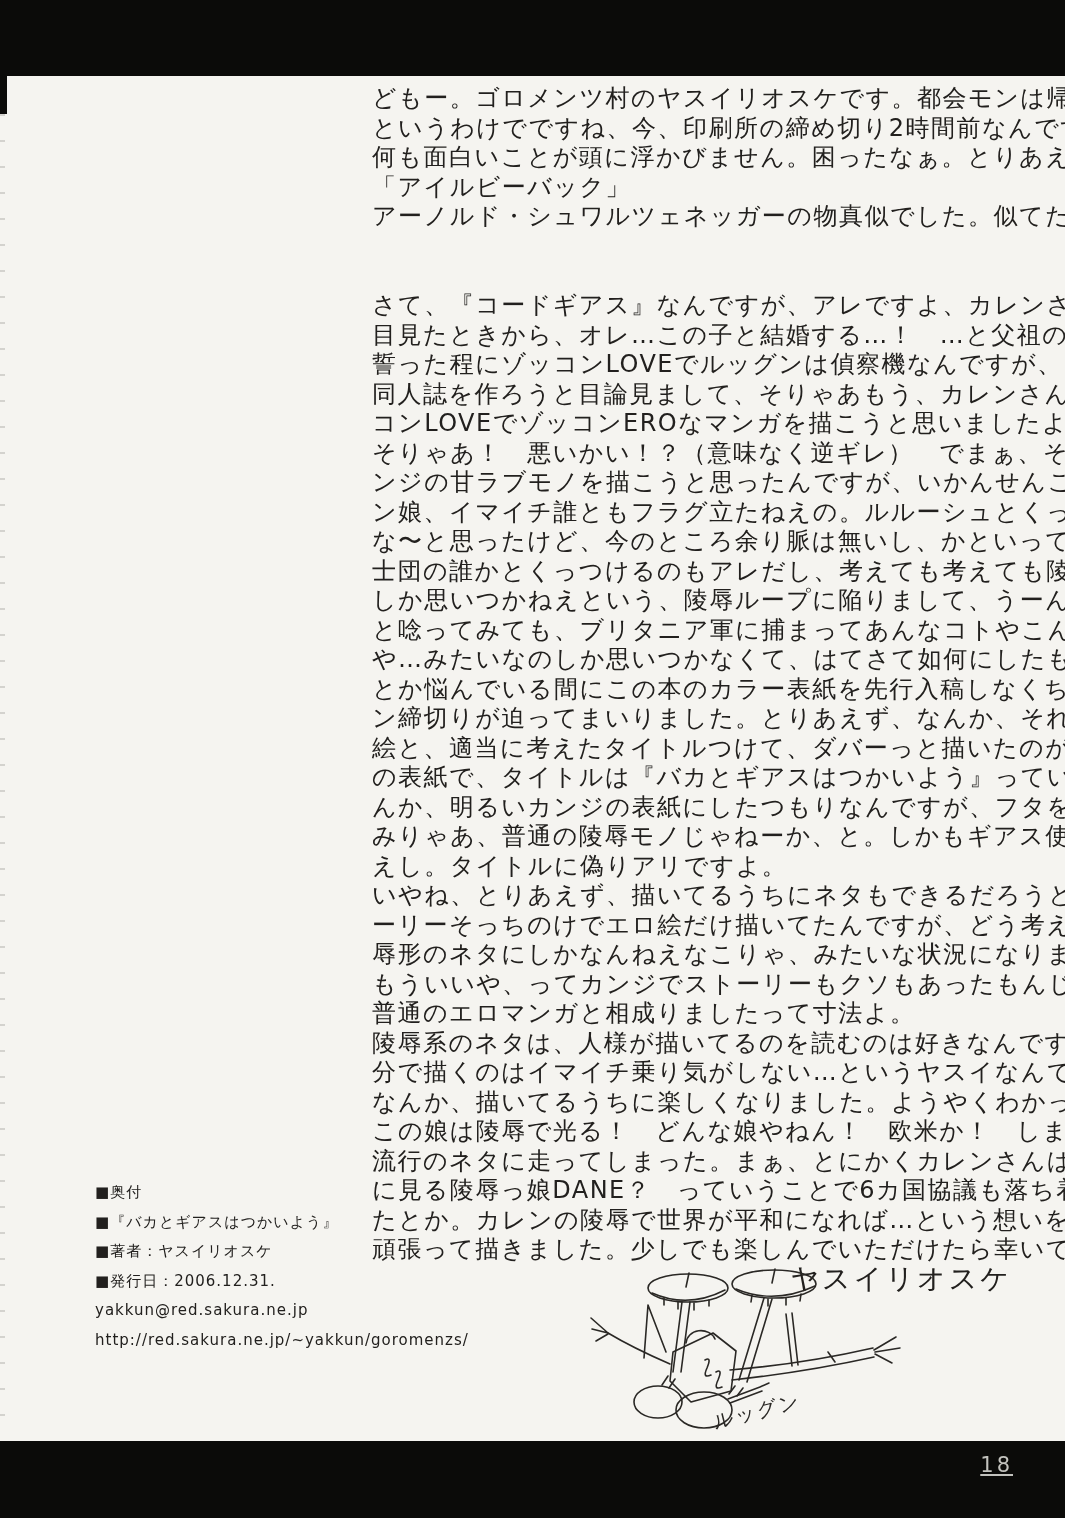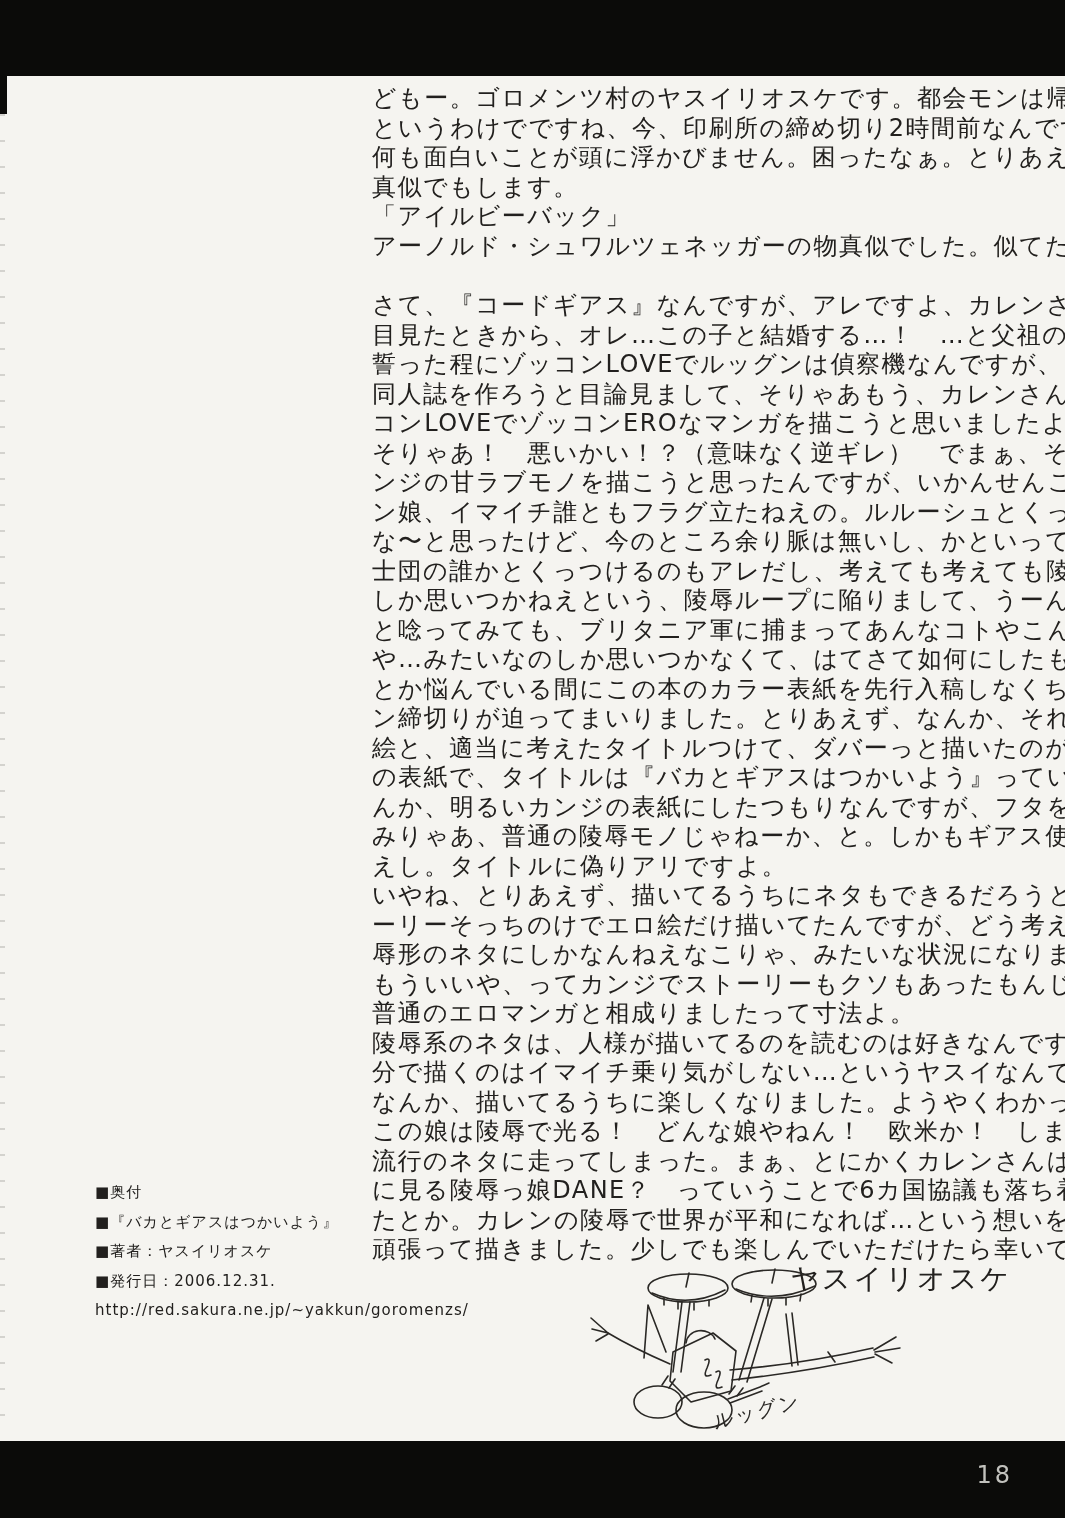--- a/index.html
+++ b/index.html
@@ -23,38 +23,37 @@
     font-size:28px;letter-spacing:3px;
   }
   .colophon{position:absolute;left:95px;top:1178px;font-size:15px;letter-spacing:1px;}
   .colophon .cline{display:block;height:29.5px;line-height:29.5px;white-space:nowrap;}
   .sketch{position:absolute;left:578px;top:1260px;}
   .sketch-caption{
     position:absolute;left:712px;top:1398px;font-size:20px;letter-spacing:2px;
     transform:rotate(-14deg);color:#2a2825;
   }
   .pagenum{
-    position:absolute;right:52px;top:20px;color:#c2c2bd;
-    font-size:24px;letter-spacing:3px;line-height:1.2;
+    position:absolute;right:52px;top:12px;color:#c2c2bd;
+    font-size:21px;letter-spacing:3px;line-height:1.2;text-decoration:underline;
   }
 </style>
 </head>
 <body>
 
 <div class="page">
 
   <div class="bar top"></div>
   <div class="edge-notch"></div>
   <div class="left-noise"></div>
 
   <div class="text-block intro">
       <div class="line">どもー。ゴロメンツ村のヤスイリオスケです。都会モンは帰りな！</div>
       <div class="line">というわけでですね、今、印刷所の締め切り2時間前なんですけど、</div>
       <div class="line">何も面白いことが頭に浮かびません。困ったなぁ。とりあえず、物</div>
-      <div class="line">真似でもします。</div>
       <div class="line">「アイルビーバック」</div>
       <div class="line">アーノルド・シュワルツェネッガーの物真似でした。似てた？</div>
     </div>
 
   <div class="text-block main">
       <div class="line">さて、『コードギアス』なんですが、アレですよ、カレンさんを一</div>
       <div class="line">目見たときから、オレ…この子と結婚する…！　…と父祖の墓前に</div>
       <div class="line">誓った程にゾッコンLOVEでルッグンは偵察機なんですが、さて</div>
       <div class="line">同人誌を作ろうと目論見まして、そりゃあもう、カレンさんとゾッ</div>
       <div class="line">コンLOVEでゾッコンEROなマンガを描こうと思いましたよ、</div>
@@ -88,20 +87,21 @@
       <div class="line">頑張って描きました。少しでも楽しんでいただけたら幸いです。</div>
     </div>
 
   <div class="signature">ヤスイリオスケ</div>
 
   <div class="colophon">
       <div class="cline">■奥付</div>
       <div class="cline">■『バカとギアスはつかいよう』</div>
       <div class="cline">■著者：ヤスイリオスケ</div>
       <div class="cline">■発行日：2006.12.31.</div>
+      <div class="cline">yakkun@red.sakura.ne.jp</div>
       <div class="cline">http://red.sakura.ne.jp/~yakkun/goromenzs/</div>
     </div>
 
   <svg class="sketch" width="430" height="185" viewBox="0 0 430 185" fill="none" stroke="#2a2825" stroke-width="1.6" stroke-linecap="round" stroke-linejoin="round">
 
     <ellipse cx="110" cy="28" rx="40" ry="14"></ellipse>
     <path d="M74,33 Q110,49 147,30"></path>
     <path d="M86,38 L86,45 M100,42 L100,49 M116,43 L116,50 M131,40 L131,46"></path>
     <path d="M111,13 L108,27"></path>
 

